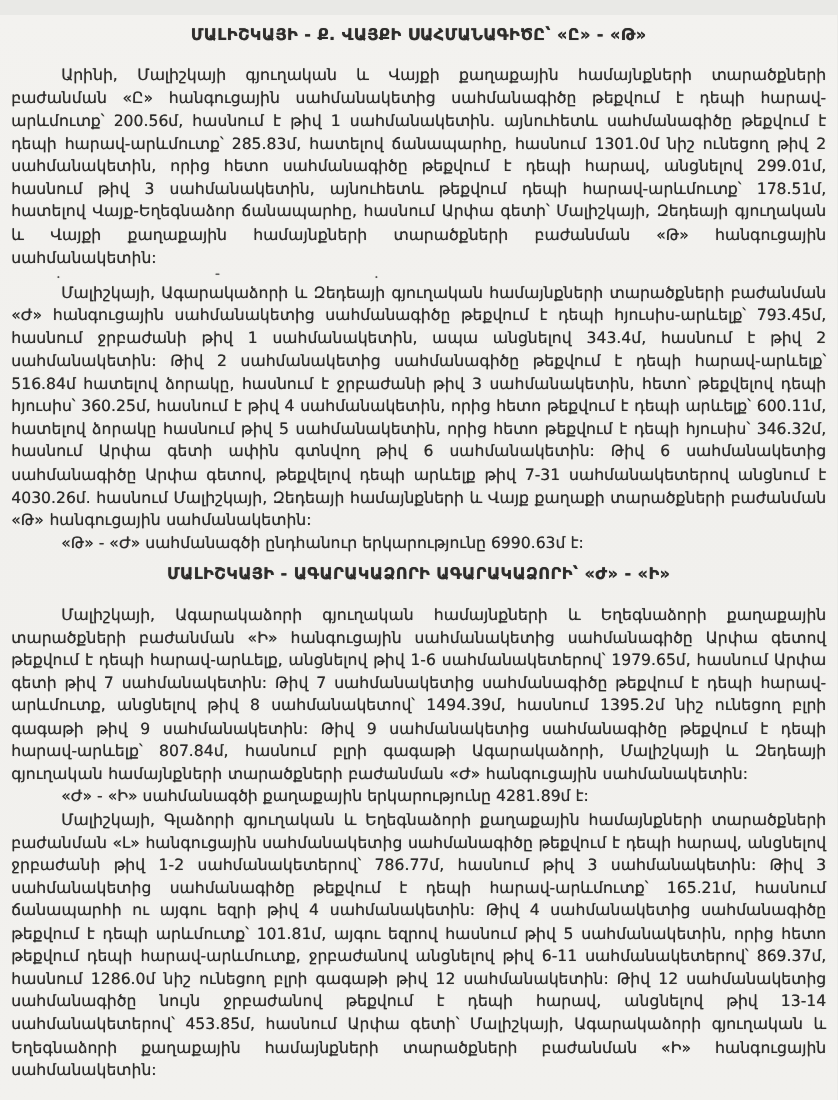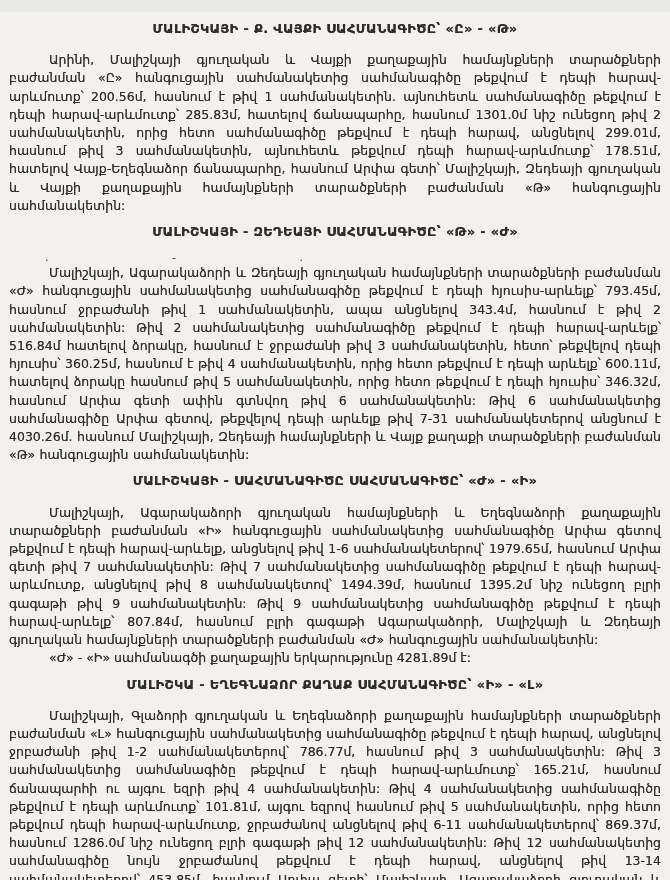--- a/index.html
+++ b/index.html
@@ -57,29 +57,28 @@
 <body>
 
 <div class="page">
 
   <div class="section">
     <h1 class="title">ՄԱԼԻՇԿԱՅԻ - Ք. ՎԱՅՔԻ ՍԱՀՄԱՆԱԳԻԾԸ՝ «Ը» - «Թ»</h1>
     <p class="body-text">Արինի, Մալիշկայի գյուղական և Վայքի քաղաքային համայնքների տարածքների բաժանման «Ը» հանգուցային սահմանակետից սահմանագիծը թեքվում է դեպի հարավ-արևմուտք՝ 200.56մ, հասնում է թիվ 1 սահմանակետին. այնուհետև սահմանագիծը թեքվում է դեպի հարավ-արևմուտք՝ 285.83մ, հատելով ճանապարհը, հասնում 1301.0մ նիշ ունեցող թիվ 2 սահմանակետին, որից հետո սահմանագիծը թեքվում է դեպի հարավ, անցնելով 299.01մ, հասնում թիվ 3 սահմանակետին, այնուհետև թեքվում դեպի հարավ-արևմուտք՝ 178.51մ, հատելով Վայք-Եղեգնաձոր ճանապարհը, հասնում Արփա գետի՝ Մալիշկայի, Զեդեայի գյուղական և Վայքի քաղաքային համայնքների տարածքների բաժանման «Թ» հանգուցային սահմանակետին:</p>
   </div>
 
   <div class="section">
-    <h1 class="title">ՄԱԼԻՇԿԱՅԻ - ԶԵԴԵԱՅԻ ՍԱՀՄԱՆԱԳԻԾԸ՝ «Թ» - «Ժ»</h1>
     <div class="artifact">. - .</div>
     <p class="body-text">Մալիշկայի, Ագարակաձորի և Զեդեայի գյուղական համայնքների տարածքների բաժանման «Ժ» հանգուցային սահմանակետից սահմանագիծը թեքվում է դեպի հյուսիս-արևելք՝ 793.45մ, հասնում ջրբաժանի թիվ 1 սահմանակետին, ապա անցնելով 343.4մ, հասնում է թիվ 2 սահմանակետին: Թիվ 2 սահմանակետից սահմանագիծը թեքվում է դեպի հարավ-արևելք՝ 516.84մ հատելով ձորակը, հասնում է ջրբաժանի թիվ 3 սահմանակետին, հետո՝ թեքվելով դեպի հյուսիս՝ 360.25մ, հասնում է թիվ 4 սահմանակետին, որից հետո թեքվում է դեպի արևելք՝ 600.11մ, հատելով ձորակը հասնում թիվ 5 սահմանակետին, որից հետո թեքվում է դեպի հյուսիս՝ 346.32մ, հասնում Արփա գետի ափին գտնվող թիվ 6 սահմանակետին: Թիվ 6 սահմանակետից սահմանագիծը Արփա գետով, թեքվելով դեպի արևելք թիվ 7-31 սահմանակետերով անցնում է 4030.26մ. հասնում Մալիշկայի, Զեդեայի համայնքների և Վայք քաղաքի տարածքների բաժանման «Թ» հանգուցային սահմանակետին:</p>
+    <p class="summary">«Թ» - «Ժ» սահմանագծի ընդհանուր երկարությունը 6990.63մ է:</p>
   </div>
 
   <div class="section">
-    <h1 class="title">ՄԱԼԻՇԿԱՅԻ - ՍԱՀՄԱՆԱԳԻԾԸ ՍԱՀՄԱՆԱԳԻԾԸ՝ «Ժ» - «Ի»</h1>
+    <h1 class="title">ՄԱԼԻՇԿԱՅԻ - ԱԳԱՐԱԿԱՁՈՐԻ ԱԳԱՐԱԿԱՁՈՐԻ՝ «Ժ» - «Ի»</h1>
     <p class="body-text">Մալիշկայի, Ագարակաձորի գյուղական համայնքների և Եղեգնաձորի քաղաքային տարածքների բաժանման «Ի» հանգուցային սահմանակետից սահմանագիծը Արփա գետով թեքվում է դեպի հարավ-արևելք, անցնելով թիվ 1-6 սահմանակետերով՝ 1979.65մ, հասնում Արփա գետի թիվ 7 սահմանակետին: Թիվ 7 սահմանակետից սահմանագիծը թեքվում է դեպի հարավ-արևմուտք, անցնելով թիվ 8 սահմանակետով՝ 1494.39մ, հասնում 1395.2մ նիշ ունեցող բլրի գագաթի թիվ 9 սահմանակետին: Թիվ 9 սահմանակետից սահմանագիծը թեքվում է դեպի հարավ-արևելք՝ 807.84մ, հասնում բլրի գագաթի Ագարակաձորի, Մալիշկայի և Զեդեայի գյուղական համայնքների տարածքների բաժանման «Ժ» հանգուցային սահմանակետին:</p>
     <p class="summary">«Ժ» - «Ի» սահմանագծի քաղաքային երկարությունը 4281.89մ է:</p>
   </div>
 
   <div class="section">
-    <h1 class="title">ՄԱԼԻՇԿԱ - ԵՂԵԳՆԱՁՈՐ ՔԱՂԱՔ ՍԱՀՄԱՆԱԳԻԾԸ՝ «Ի» - «Լ»</h1>
     <p class="body-text">Մալիշկայի, Գլաձորի գյուղական և Եղեգնաձորի քաղաքային համայնքների տարածքների բաժանման «Լ» հանգուցային սահմանակետից սահմանագիծը թեքվում է դեպի հարավ, անցնելով ջրբաժանի թիվ 1-2 սահմանակետերով՝ 786.77մ, հասնում թիվ 3 սահմանակետին: Թիվ 3 սահմանակետից սահմանագիծը թեքվում է դեպի հարավ-արևմուտք՝ 165.21մ, հասնում ճանապարհի ու այգու եզրի թիվ 4 սահմանակետին: Թիվ 4 սահմանակետից սահմանագիծը թեքվում է դեպի արևմուտք՝ 101.81մ, այգու եզրով հասնում թիվ 5 սահմանակետին, որից հետո թեքվում դեպի հարավ-արևմուտք, ջրբաժանով անցնելով թիվ 6-11 սահմանակետերով՝ 869.37մ, հասնում 1286.0մ նիշ ունեցող բլրի գագաթի թիվ 12 սահմանակետին: Թիվ 12 սահմանակետից սահմանագիծը նույն ջրբաժանով թեքվում է դեպի հարավ, անցնելով թիվ 13-14 սահմանակետերով՝ 453.85մ, հասնում Արփա գետի՝ Մալիշկայի, Ագարակաձորի գյուղական և Եղեգնաձորի քաղաքային համայնքների տարածքների բաժանման «Ի» հանգուցային սահմանակետին:</p>
   </div>
 
 </div>
 
 </body></html>

